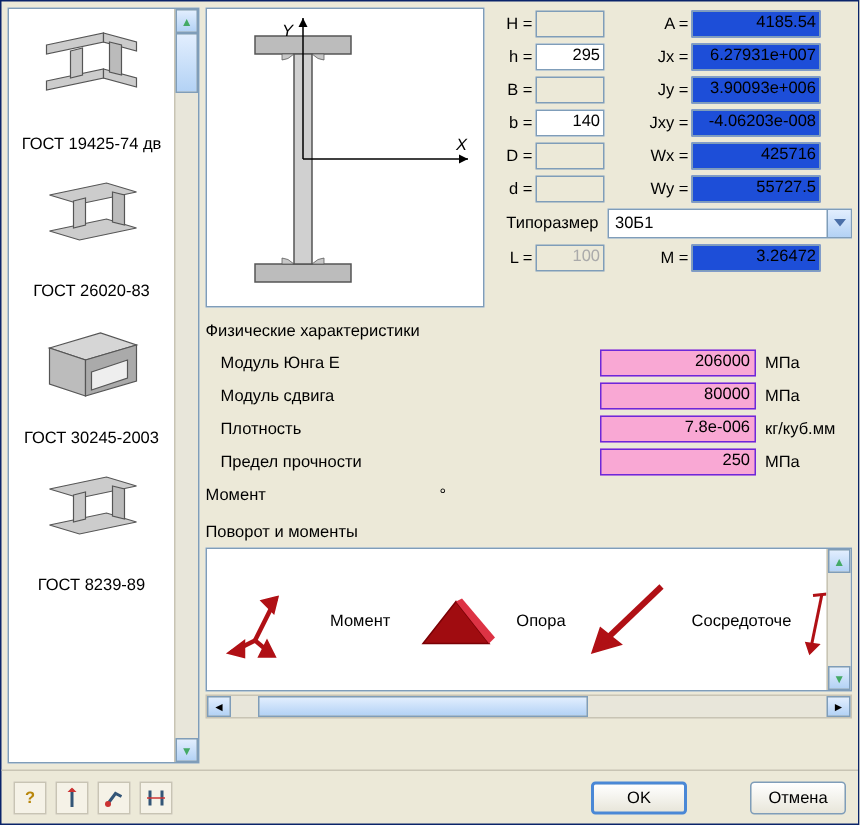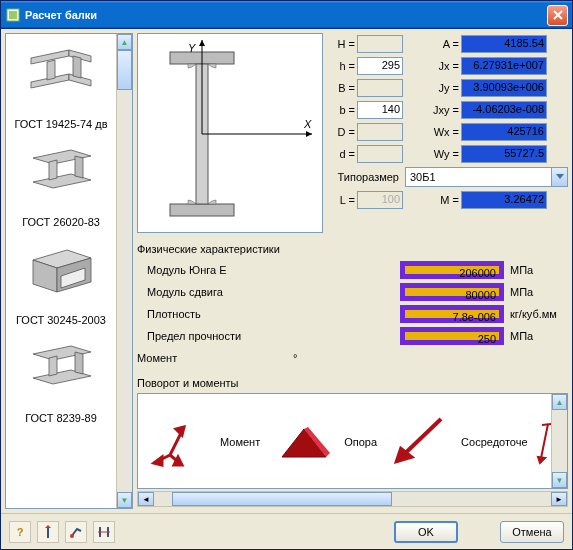--- a/index.html
+++ b/index.html
@@ -30,21 +30,21 @@
   .plabel2 { width: 36px; text-align: right; padding-right: 2px; }
   .pval2 { width: 86px; border: 1px solid #7f9db9; background: #1d4ed8; height: 18px; text-align: right; padding: 1px 2px; }
   .typerow { display: flex; align-items: center; height: 24px; }
   .combo { flex: 1; height: 20px; border: 1px solid #7f9db9; background: #fff; display: flex; align-items: center; }
   .combo-text { flex: 1; padding: 0 4px; }
   .combo-btn { width: 16px; height: 18px; background: linear-gradient(#e2eefe,#b3d2f5); border-left: 1px solid #7f9db9; display: flex; align-items: center; justify-content: center; cursor: pointer; }
   .phys { margin-top: 6px; }
   .section-head { margin: 4px 0; }
   .prow2 { display: flex; align-items: center; height: 22px; }
   .prow2 .lab { width: 150px; padding-left: 10px; }
-  .prow2 .val { width: 104px; border: 5px solid #6d28d9; background: #eab308; height: 18px; text-align: right; padding: 1px 3px; margin-left: auto; }
+  .prow2 .val { width: 104px; border: 1px solid #6d28d9; background: #f9a8d4; height: 18px; text-align: right; padding: 1px 3px; margin-left: auto; }
   .prow2 .unit { width: 64px; padding-left: 6px; }
   .loads { margin-top: 4px; flex: 1; min-height: 0; display: flex; flex-direction: column; }
   .loads-view { display:flex; border: 1px solid #7f9db9; background: #fff; height: 96px; }
   .loads-inner { flex:1; display: flex; overflow: hidden; }
   .load-item { flex: 0 0 110px; text-align: center; display: flex; flex-direction: row; align-items: center; justify-content: flex-end; padding: 4px 2px; cursor: pointer; }
   .load-svg { width: 80px; height: 56px; }
   .load-label { margin-top: 2px; font-size: 11px; }
   .hscroll { height: 16px; border: 1px solid #c8c4b4; background: #e8e6da; display: flex; margin-top: 2px; }
   .hscroll .btn { width: 16px; background: linear-gradient(#e2eefe,#b3d2f5); border: 1px solid #7f9db9; display: flex; align-items: center; justify-content: center; font-size: 8px; cursor: pointer; }
   .hscroll .track { flex: 1; position: relative; }
@@ -52,36 +52,20 @@
   .footer { height: 36px; border-top: 1px solid #c8c4b4; display: flex; align-items: center; padding: 0 8px; gap: 6px; }
   .tb-btn { width: 22px; height: 22px; border: 1px solid #c8c4b4; background: #f5f2e7; display: flex; align-items: center; justify-content: center; cursor: pointer; }
   .footer .spacer { flex: 1; }
   .winbtn { min-width: 64px; height: 22px; border: 1px solid #7f9db9; background: linear-gradient(#fff,#e8e6da); border-radius: 3px; cursor: pointer; padding: 0 10px; display: flex; align-items: center; justify-content: center; margin-left: 36px; }
   .winbtn.default { border: 2px solid #4a88d6; }
 </style>
 </head>
 <body>
 
 <div class="window">
-  <div class="titlebar">
-    <span class="icon">
-      <svg width="14" height="14">
-          <rect x="1" y="1" width="12" height="12" fill="#fff" stroke="#6b4"></rect>
-          <rect x="3" y="3" width="8" height="8" fill="#9c6"></rect>
-        </svg>
-    </span>
-    <span>Расчет балки</span>
-    <span class="spacer"></span>
-    <div class="closebtn">
-      <svg width="10" height="10">
-          <line x1="1" y1="1" x2="9" y2="9" stroke="#fff" stroke-width="2"></line>
-          <line x1="9" y1="1" x2="1" y2="9" stroke="#fff" stroke-width="2"></line>
-        </svg>
-    </div>
-  </div>
 
   <div class="content">
 
     <div class="sidebar" style="display:flex;flex-direction:row;">
       <div class="sidebar-items">
         <div class="sb-item">
           <div class="sb-thumb">
             <svg width="80" height="70" viewBox="0 0 80 70">
               <g stroke="#555" fill="#ccc" stroke-width="0.8">
                 <polygon points="10,18 48,10 48,16 10,24"></polygon>

